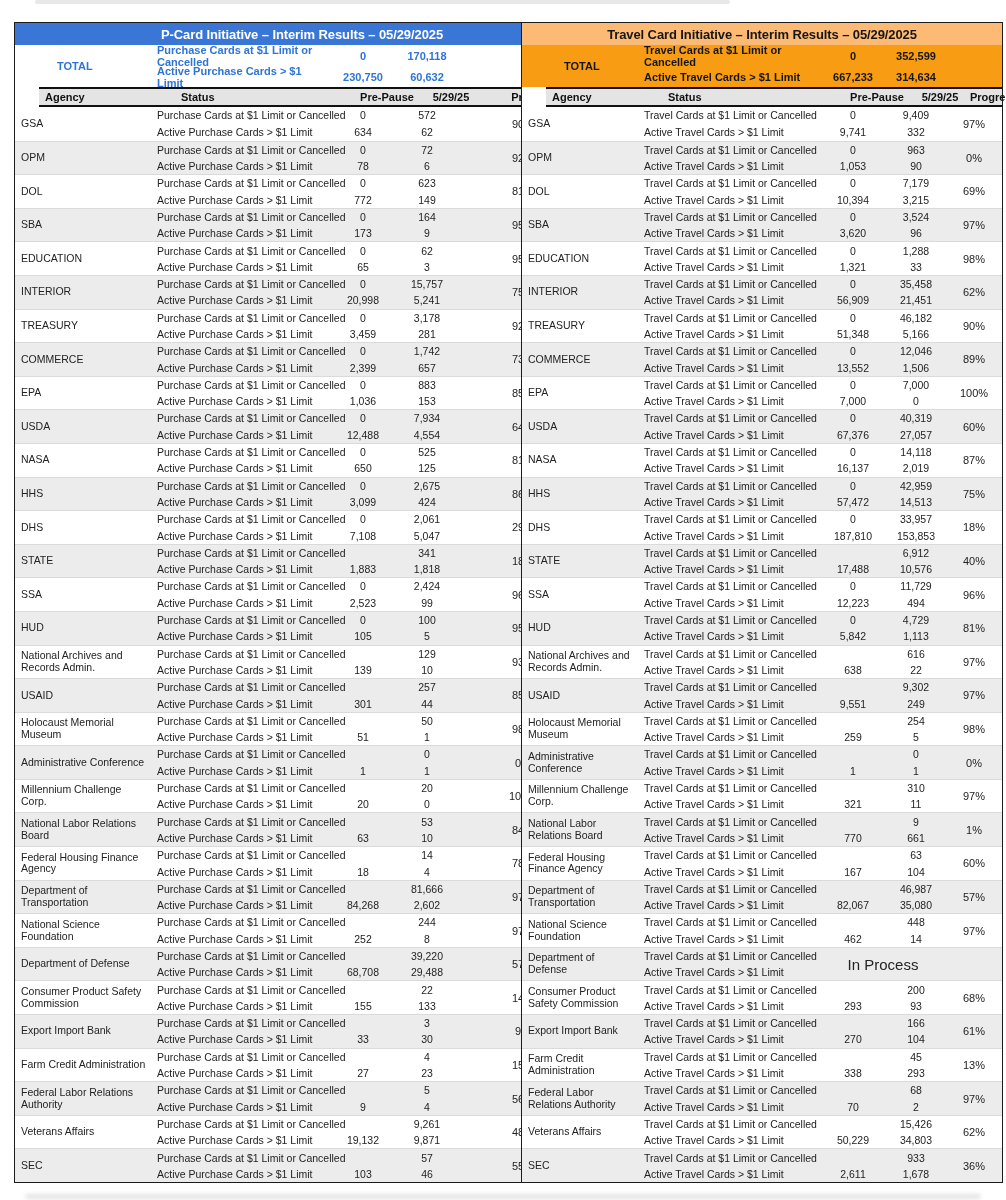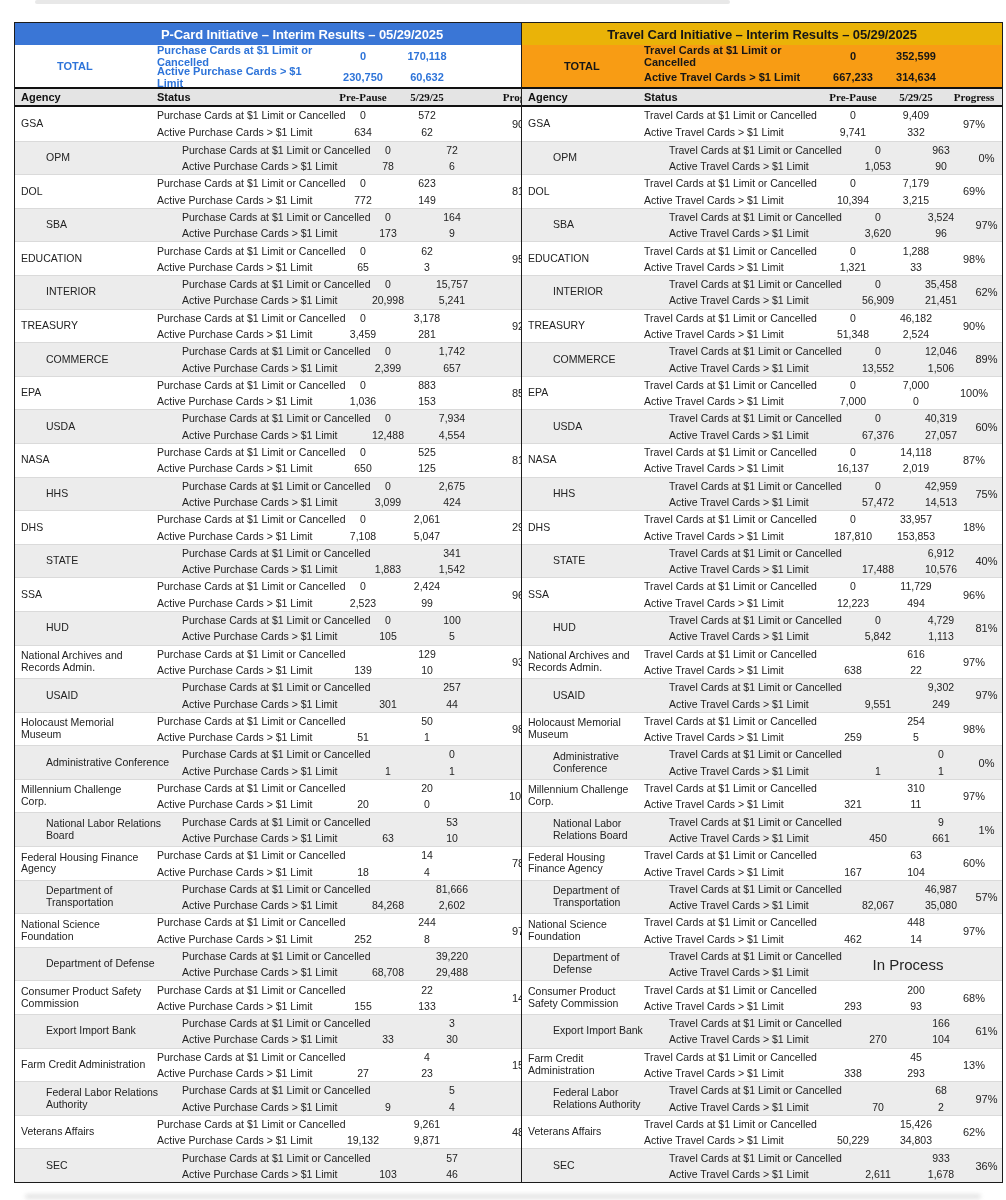--- a/index.html
+++ b/index.html
@@ -9,45 +9,45 @@
   .artifact-bottom{position:absolute;left:25px;bottom:1px;width:956px;height:5px;background:#c9c9c9;
           opacity:.5;filter:blur(2px);border-radius:3px;}
 
   .tbl{position:absolute;top:22px;border:1px solid #1c1c1c;box-sizing:border-box;background:#fff;}
   #tbl-pcard{left:14px;width:576px;--c1:134px;--c2:180px;--c3:68px;--c4:60px;--c5:1fr;}
   #tbl-travel{left:521px;width:482px;--c1:114px;--c2:184px;--c3:66px;--c4:60px;--c5:1fr;}
 
   .title{height:22px;display:flex;align-items:center;justify-content:center;
          font-weight:bold;font-size:13px;letter-spacing:-0.1px;}
   #tbl-pcard .title{background:#3A76D6;color:#ffffff;}
-  #tbl-travel .title{background:#eab308;color:#161616;}
+  #tbl-travel .title{background:#fdba74;color:#161616;}
 
   .totals{display:grid;grid-template-columns:var(--c1) var(--c2) var(--c3) var(--c4) var(--c5);
           grid-template-rows:21px 21px;font-weight:bold;font-size:11px;}
   #tbl-pcard .totals{background:#ffffff;color:#2E74D9;}
   #tbl-travel .totals{background:#F89C14;color:#161616;}
   .t-label{grid-column:1;grid-row:1/3;display:flex;align-items:center;padding-left:6px;margin-left:36px;}
   .t-status1{grid-column:2;grid-row:1;display:flex;align-items:center;padding-left:8px;}
   .t-status2{grid-column:2;grid-row:2;display:flex;align-items:center;padding-left:8px;}
   .t-num{display:flex;align-items:center;justify-content:center;}
   .t-p1{grid-column:3;grid-row:1}.t-c1{grid-column:4;grid-row:1}
   .t-p2{grid-column:3;grid-row:2}.t-c2{grid-column:4;grid-row:2}
 
   .colhead{display:grid;grid-template-columns:var(--c1) var(--c2) var(--c3) var(--c4) var(--c5);
            height:20px;background:#E4E4E4;border-top:2px solid #111;border-bottom:2px solid #111;
-           box-sizing:border-box;font-weight:bold;font-size:11px;align-items:center;color:#111;}
+           box-sizing:border-box;font-weight:bold;font-size:11px;align-items:center;color:#111;margin-left:24px;}
   .ch{white-space:nowrap;}
   .ch-agency{padding-left:6px;}
   .ch-status{padding-left:8px;}
-  .ch-num{text-align:center;font-family:Liberation Serif, serif;}
+  .ch-num{text-align:center;}
 
   .rows{}
   .block{display:grid;grid-template-columns:var(--c1) var(--c2) var(--c3) var(--c4) var(--c5);
          grid-template-rows:1fr 1fr;height:33.6px;font-size:10.5px;box-sizing:border-box;}
-  .block.alt{background:#ECECEC;padding-left:25px;}
+  .block.alt{background:#ECECEC;}
   .block + .block{border-top:1px solid #DADADA;}
   .agency{grid-column:1;grid-row:1/3;display:flex;align-items:center;padding-left:6px;
           line-height:1.12;padding-right:2px;}
   .status{display:flex;align-items:center;padding-left:8px;white-space:nowrap;}
   .s1{grid-column:2;grid-row:1}.s2{grid-column:2;grid-row:2}
   .num{display:flex;align-items:center;justify-content:center;}
   .p1{grid-column:3;grid-row:1}.c1{grid-column:4;grid-row:1}
   .p2{grid-column:3;grid-row:2}.c2{grid-column:4;grid-row:2}
   .progress{grid-column:5;grid-row:1/3;display:flex;align-items:center;justify-content:center;font-size:11px;}
   .inproc{grid-column:3/5;grid-row:1/3;display:flex;align-items:center;justify-content:center;font-size:15px;}
@@ -207,21 +207,21 @@
           <div class="num c2">5,047</div>
           <div class="progress">29%</div>
         </div>
         <div class="block alt">
           <div class="agency">STATE</div>
           <div class="status s1">Purchase Cards at $1 Limit or Cancelled</div>
           <div class="status s2">Active Purchase Cards &gt; $1 Limit</div>
           <div class="num p1"></div>
           <div class="num c1">341</div>
           <div class="num p2">1,883</div>
-          <div class="num c2">1,542</div>
+          <div class="num c2">1,818</div>
           <div class="progress">18%</div>
         </div>
         <div class="block">
           <div class="agency">SSA</div>
           <div class="status s1">Purchase Cards at $1 Limit or Cancelled</div>
           <div class="status s2">Active Purchase Cards &gt; $1 Limit</div>
           <div class="num p1">0</div>
           <div class="num c1">2,424</div>
           <div class="num p2">2,523</div>
           <div class="num c2">99</div>
@@ -479,21 +479,21 @@
           <div class="num c2">21,451</div>
           <div class="progress">62%</div>
         </div>
         <div class="block">
           <div class="agency">TREASURY</div>
           <div class="status s1">Travel Cards at $1 Limit or Cancelled</div>
           <div class="status s2">Active Travel Cards &gt; $1 Limit</div>
           <div class="num p1">0</div>
           <div class="num c1">46,182</div>
           <div class="num p2">51,348</div>
-          <div class="num c2">2,524</div>
+          <div class="num c2">5,166</div>
           <div class="progress">90%</div>
         </div>
         <div class="block alt">
           <div class="agency">COMMERCE</div>
           <div class="status s1">Travel Cards at $1 Limit or Cancelled</div>
           <div class="status s2">Active Travel Cards &gt; $1 Limit</div>
           <div class="num p1">0</div>
           <div class="num c1">12,046</div>
           <div class="num p2">13,552</div>
           <div class="num c2">1,506</div>
@@ -628,21 +628,21 @@
           <div class="num p2">321</div>
           <div class="num c2">11</div>
           <div class="progress">97%</div>
         </div>
         <div class="block alt">
           <div class="agency">National Labor Relations Board</div>
           <div class="status s1">Travel Cards at $1 Limit or Cancelled</div>
           <div class="status s2">Active Travel Cards &gt; $1 Limit</div>
           <div class="num p1"></div>
           <div class="num c1">9</div>
-          <div class="num p2">450</div>
+          <div class="num p2">770</div>
           <div class="num c2">661</div>
           <div class="progress">1%</div>
         </div>
         <div class="block">
           <div class="agency">Federal Housing Finance Agency</div>
           <div class="status s1">Travel Cards at $1 Limit or Cancelled</div>
           <div class="status s2">Active Travel Cards &gt; $1 Limit</div>
           <div class="num p1"></div>
           <div class="num c1">63</div>
           <div class="num p2">167</div>

